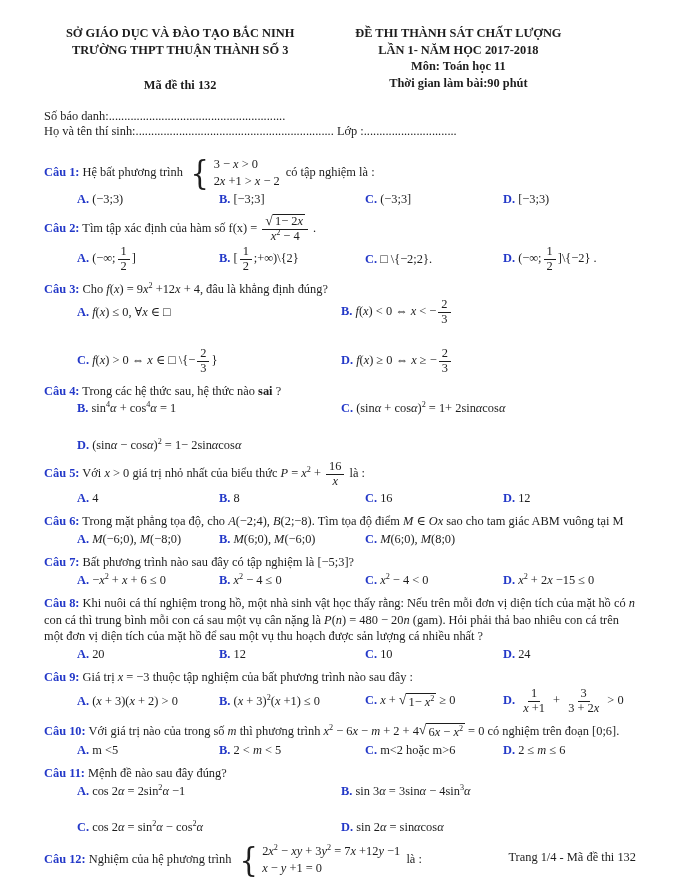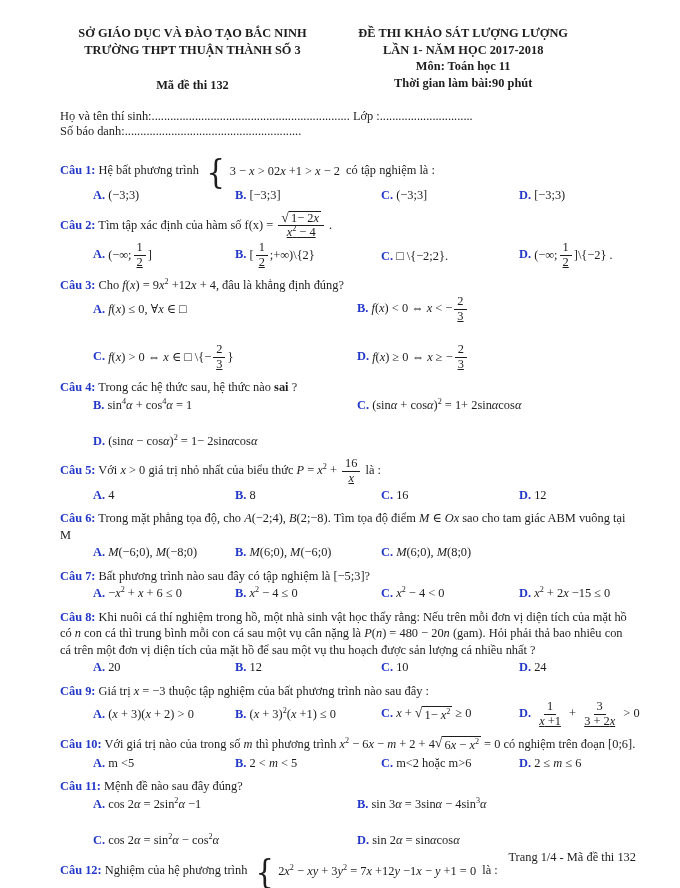--- a/index.html
+++ b/index.html
@@ -1,20 +1,20 @@
 <!DOCTYPE html>
 <html style="--accent: #2338c8;"><head>
 <meta charset="utf-8">
 <style>
   html,body { margin:0; padding:0; }
   body {
     width:680px; height:888px; background:#ffffff; overflow:hidden; position:relative;
     font-family:"Liberation Serif","DejaVu Serif",serif; color:#1d1d1d;
   }
-  .page { position:absolute; inset:0; padding:25px 44px 0 60px; font-size:12.4px; line-height:1.33; }
+  .page { position:absolute; inset:0; padding:25px 44px 0 44px; font-size:12.4px; line-height:1.33; }
 
   
   .hdr { display:flex; }
   .hl { width:46%; text-align:center; font-weight:bold; }
   .hr { width:48%; text-align:center; font-weight:bold; }
   .code { margin-top:19px; }
 
   
   .student { margin-top:15px; line-height:1.25; }
 
@@ -28,52 +28,52 @@
   .g2 { grid-template-columns:244px auto; }
   .opt { white-space:nowrap; }
   .ok { color:var(--accent,#2338c8); font-weight:bold; }
 
   
   .math { display:inline; }
   .it { font-style:italic; }
   sup { font-size:0.66em; line-height:0; vertical-align:super; }
   .fr { display:inline-flex; flex-direction:column; align-items:center; vertical-align:middle; margin:0 2px; line-height:1.12; }
   .fn { border-bottom:1px solid currentColor; padding:0 3px; }
-  .fd { padding:0 3px;text-decoration:underline; }
+  .fd { padding:0 3px; }
   .sq { display:inline-flex; vertical-align:middle; align-items:flex-start; }
   .rad { font-size:1.12em; line-height:1.05; }
   .sqc { border-top:1px solid currentColor; padding:0 2px; }
   .sys { display:inline-flex; align-items:center; vertical-align:middle; margin:0 3px; }
   .brace { font-family:"DejaVu Serif",serif; font-size:34px; font-weight:400; line-height:0.9; margin-right:3px; transform:scaleX(0.85); }
-  .syslines { display:inline-flex; flex-direction:row; row-gap:1px; text-align:left; }
+  .syslines { display:inline-flex; flex-direction:column; row-gap:1px; text-align:left; }
 
   .footer { position:absolute; top:849px; left:2px; right:44px; text-align:right; font-size:12.4px; }
 </style>
 </head>
 <body>
 
 <div class="page">
 
   <div class="hdr">
     <div class="hl">
       <div>SỞ GIÁO DỤC VÀ ĐÀO TẠO BẮC NINH</div>
       <div>TRƯỜNG THPT THUẬN THÀNH SỐ 3</div>
       <div class="code">Mã đề thi 132</div>
     </div>
     <div class="hr">
-      <div>ĐỀ THI KHẢO SÁT LƯỢNG LƯỢNG</div>
+      <div>ĐỀ THI THÀNH SÁT CHẤT LƯỢNG</div>
       <div>LẦN 1- NĂM HỌC 2017-2018</div>
       <div>Môn: Toán học 11</div>
       <div>Thời gian làm bài:90 phút</div>
     </div>
   </div>
 
   <div class="student">
+    <div>Số báo danh:.........................................................</div>
     <div>Họ và tên thí sinh:................................................................ Lớp :..............................</div>
-    <div>Số báo danh:.........................................................</div>
   </div>
 
   <div id="questions">
       <div class="q">
         <div class="stem"><b class="qlbl">Câu 1:</b> <span class="vt">Hệ bất phương trình </span><span class="math"><span class="sys">
               <span class="brace">{</span>
               <span class="syslines">
                 <span class="sysline">3 − <span class="it">x</span> &gt; 0</span>
                 <span class="sysline">2<span class="it">x</span> +1 &gt; <span class="it">x</span> − 2</span>
               </span>

